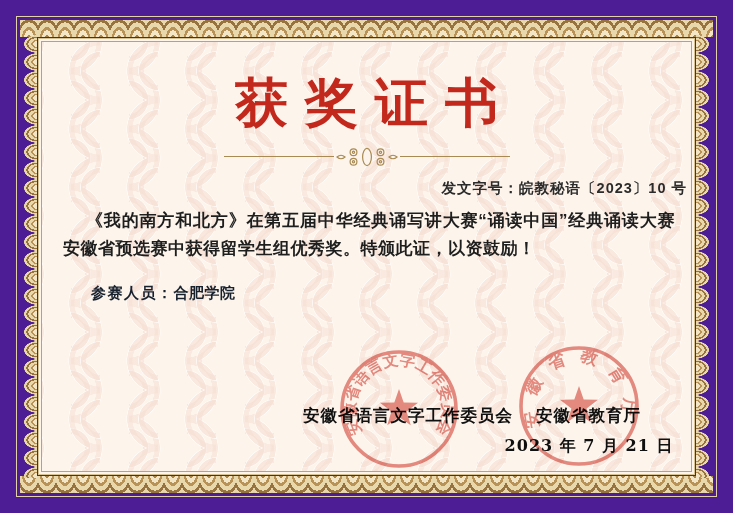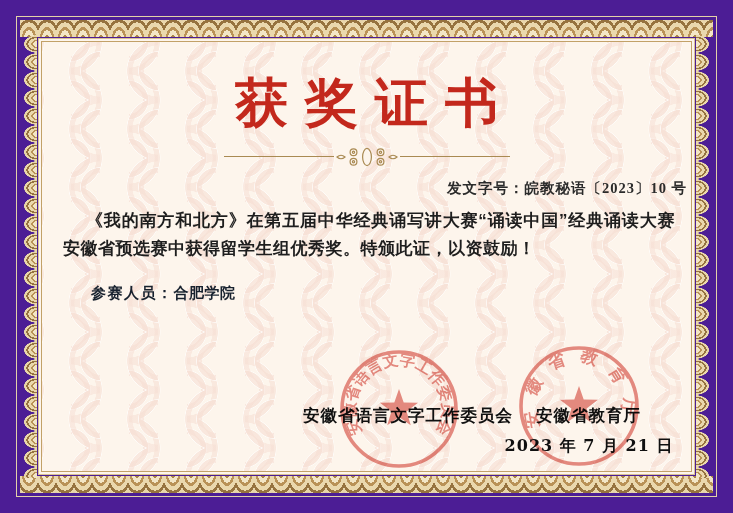--- a/index.html
+++ b/index.html
@@ -41,21 +41,21 @@
     margin-top:33px; text-align:center;
     font-family:"DejaVu Serif", serif; font-weight:bold;
     font-size:53px; line-height:1.05; color:#c3281c;
     letter-spacing:17px; text-indent:17px;
   }
   .divider{display:flex; align-items:center; justify-content:center; margin-top:14px; height:24px;}
   .divider .rule{width:110px; height:1px; background:#a98a52;}
   .divider .orn{margin:0 2px;}
   .doc-number{
     margin:10px 4px 0 0; text-align:right;
-    font-size:14.5px; font-weight:600; color:#2b2b2b; letter-spacing:1px;font-family:Liberation Serif, serif;
+    font-size:14.5px; font-weight:600; color:#2b2b2b; letter-spacing:1px;
   }
   .body-text{
     margin:9px 16px 0 21px;
     font-size:17px; font-weight:600; color:#1e1e1e;
     line-height:28px; text-indent:23px; letter-spacing:.5px; text-align:justify;
   }
   .fields{margin:15px 0 0 49px; font-family:"DejaVu Serif", serif;}
   .field-row{font-size:15px; color:#17212e; letter-spacing:1.5px; line-height:30px; font-weight:600;}
   .field-row .latin{letter-spacing:.5px;margin-top:40px;}
   .sig{position:absolute; font-family:"DejaVu Serif", serif; color:#101010; font-weight:600;}

